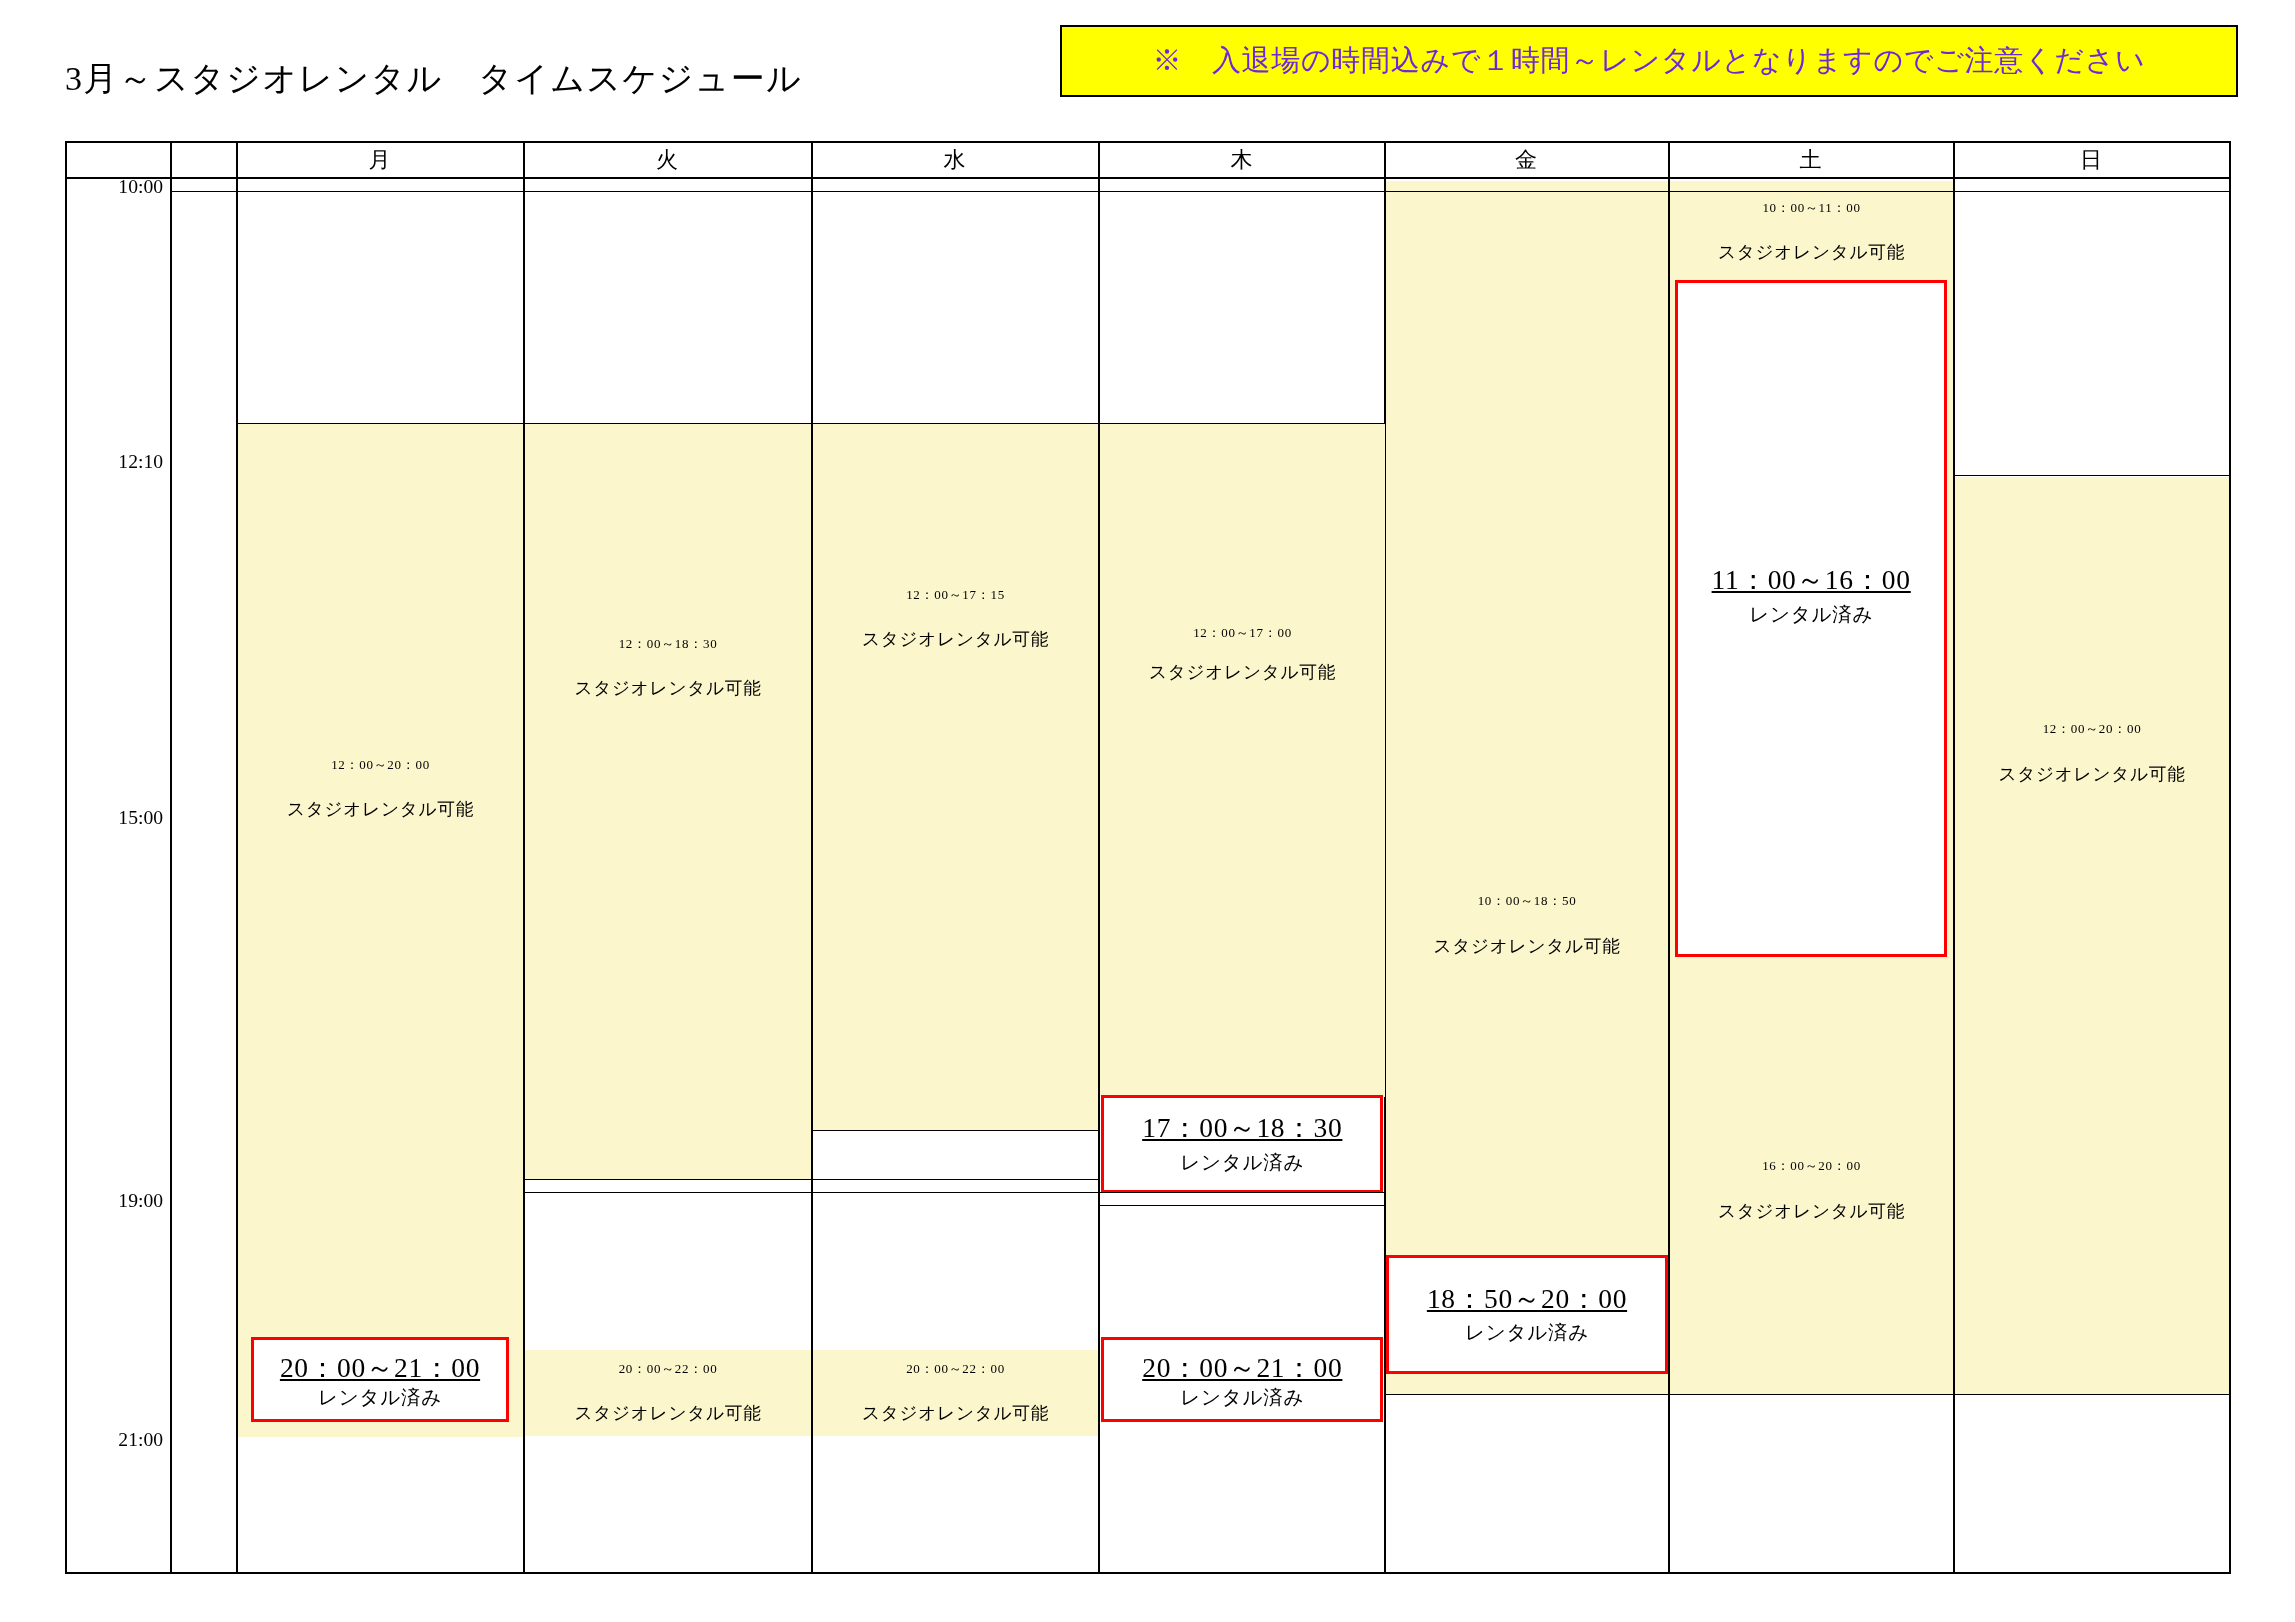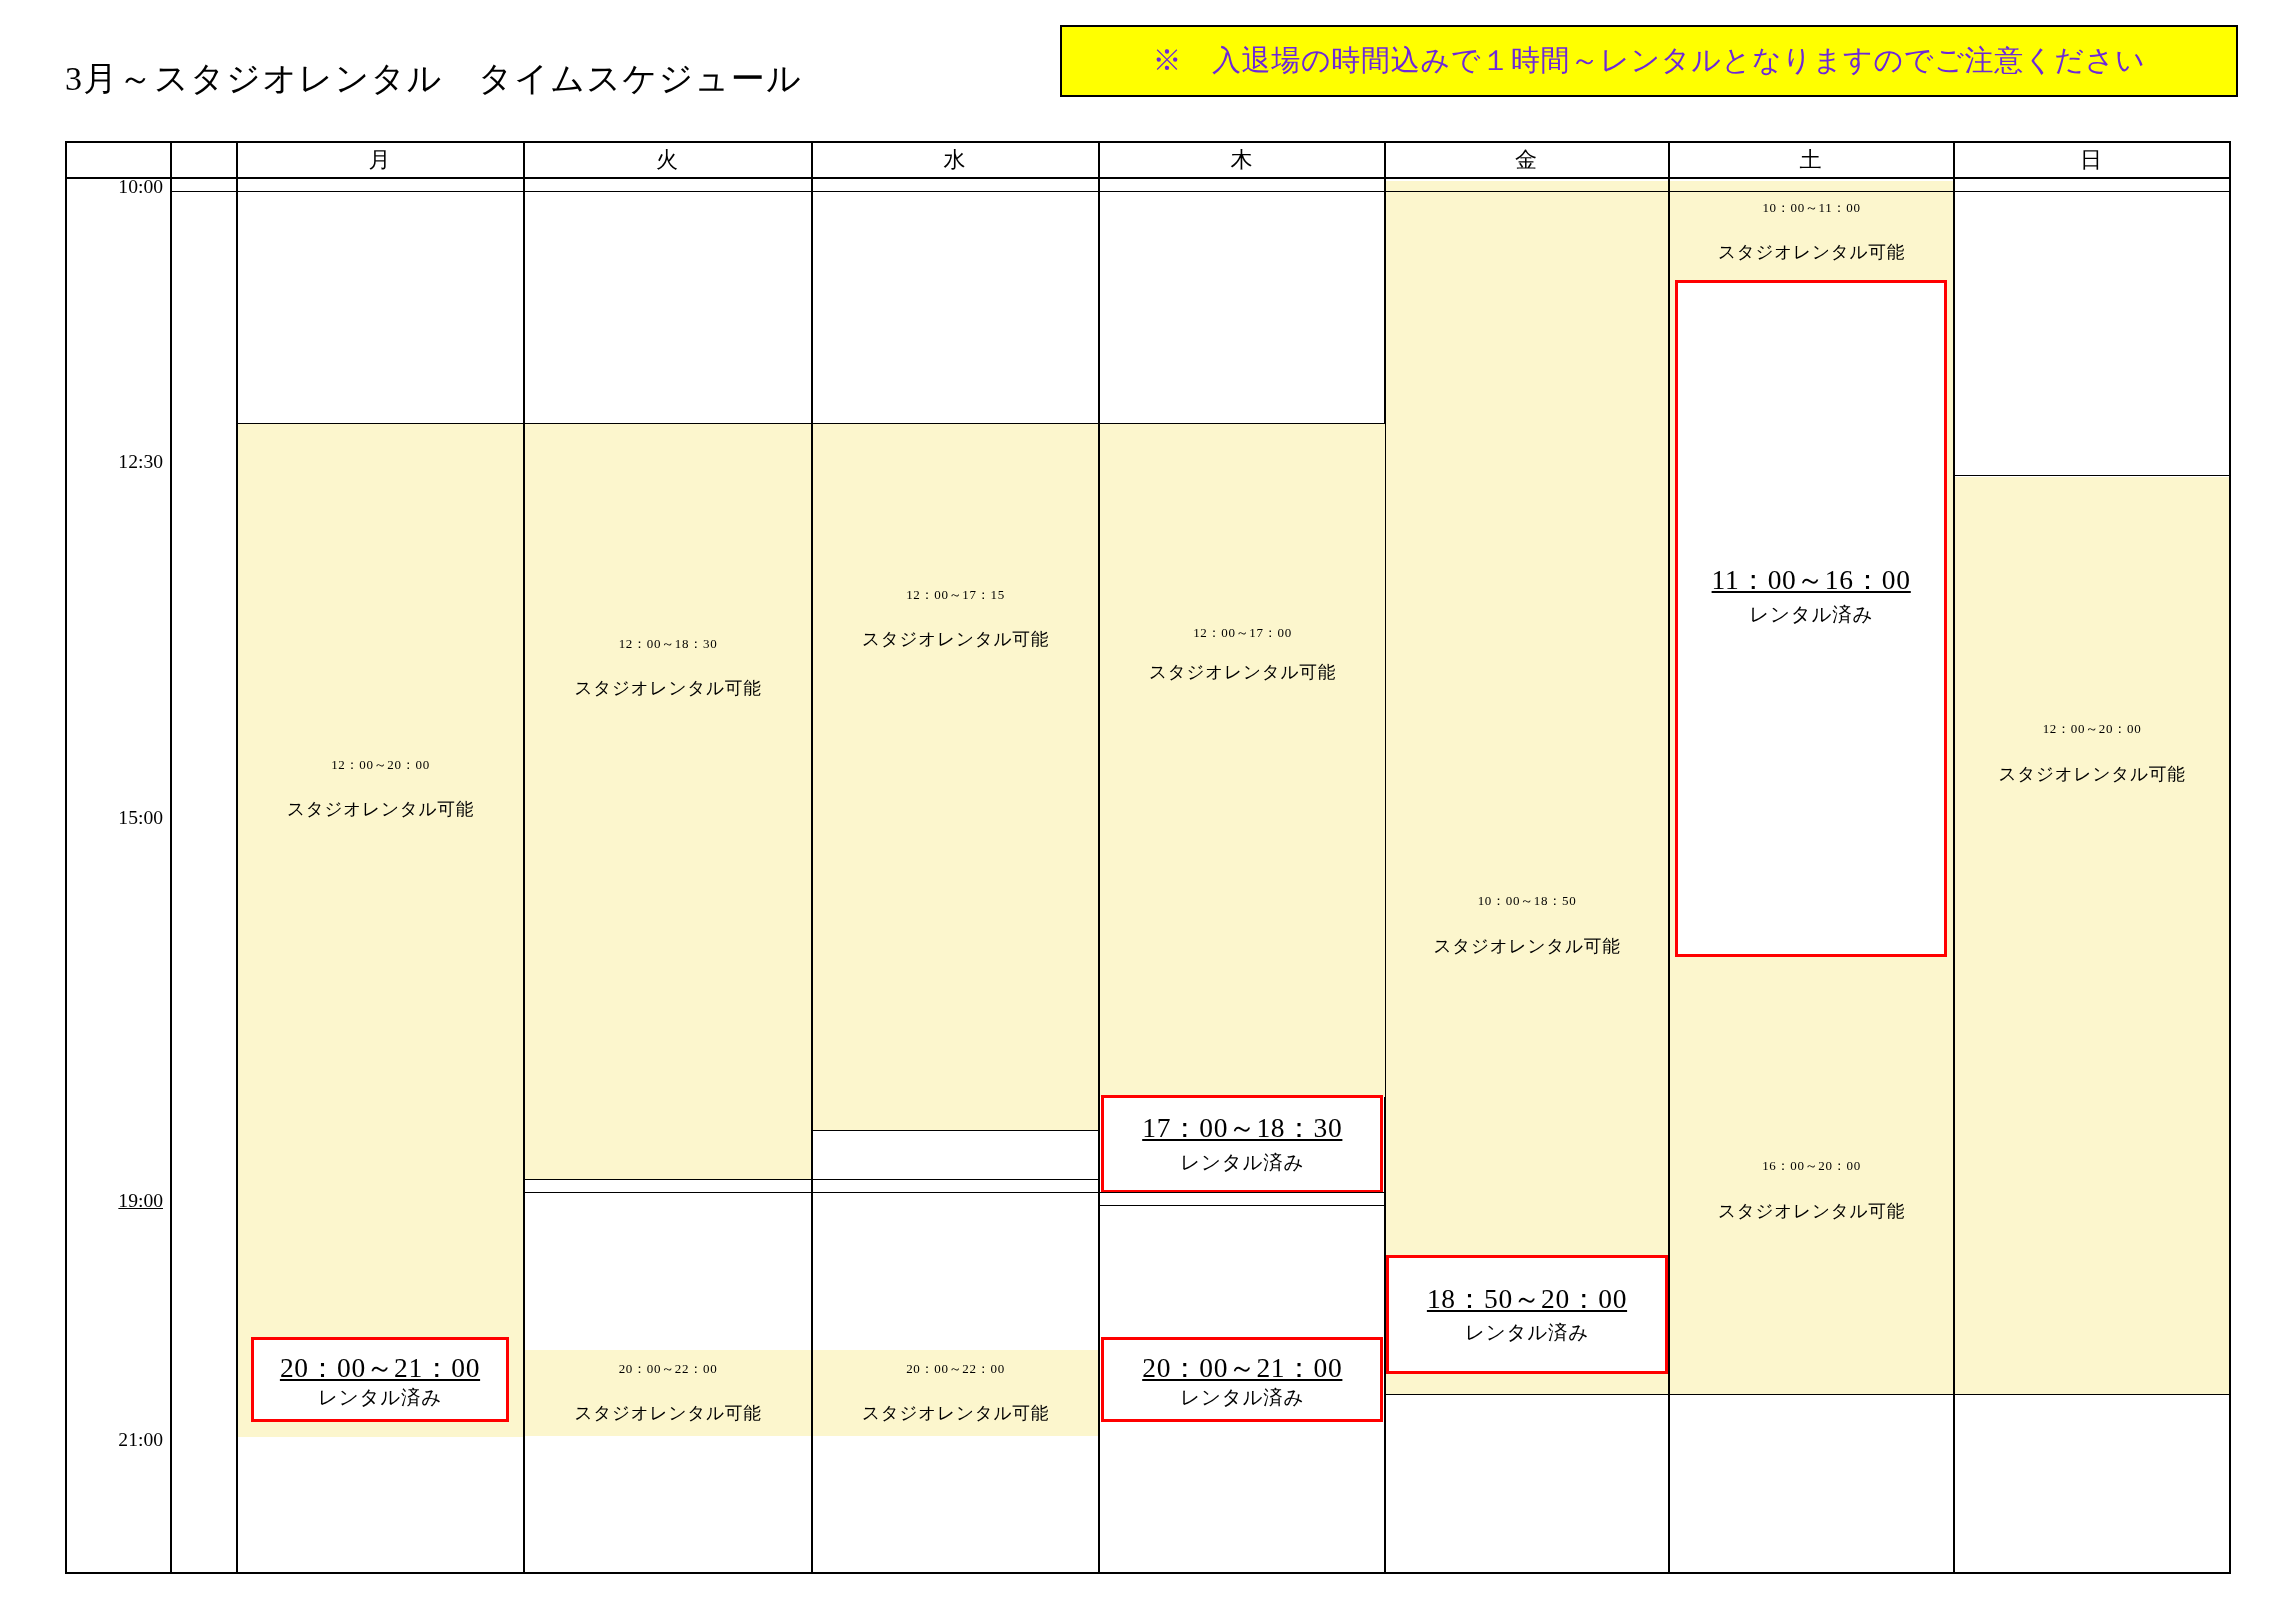--- a/index.html
+++ b/index.html
@@ -108,23 +108,23 @@
 
   <div class="dayhead" style="left:171px;width:287px;">月</div>
   <div class="dayhead" style="left:458px;width:288px;">火</div>
   <div class="dayhead" style="left:746px;width:287px;">水</div>
   <div class="dayhead" style="left:1033px;width:287px;">木</div>
   <div class="dayhead" style="left:1319px;width:284px;">金</div>
   <div class="dayhead" style="left:1603px;width:285px;">土</div>
   <div class="dayhead" style="left:1888px;width:276px;">日</div>
 
   <div class="timelab" style="top:46px;">10:00</div>
-  <div class="timelab" style="top:321px;">12:30</div>
+  <div class="timelab" style="top:321px;">12:10</div>
   <div class="timelab" style="top:677px;">15:00</div>
-  <div class="timelab" style="top:1060px;text-decoration:underline;">19:00</div>
+  <div class="timelab" style="top:1060px;">19:00</div>
   <div class="timelab" style="top:1299px;">21:00</div>
 
   <div class="daycol" style="left:173px;width:285px;">
 
     <div class="block yellow" style="left:0;top:245px;width:285px;height:1013px;">
       <div class="blk-inner t-small" style="top:334px;">12：00～20：00</div>
       <div class="blk-inner t-small2" style="top:376px;">スタジオレンタル可能</div>
     </div>
 
     <div class="block redbox" style="left:13px;top:1158px;width:258px;height:85px;">

